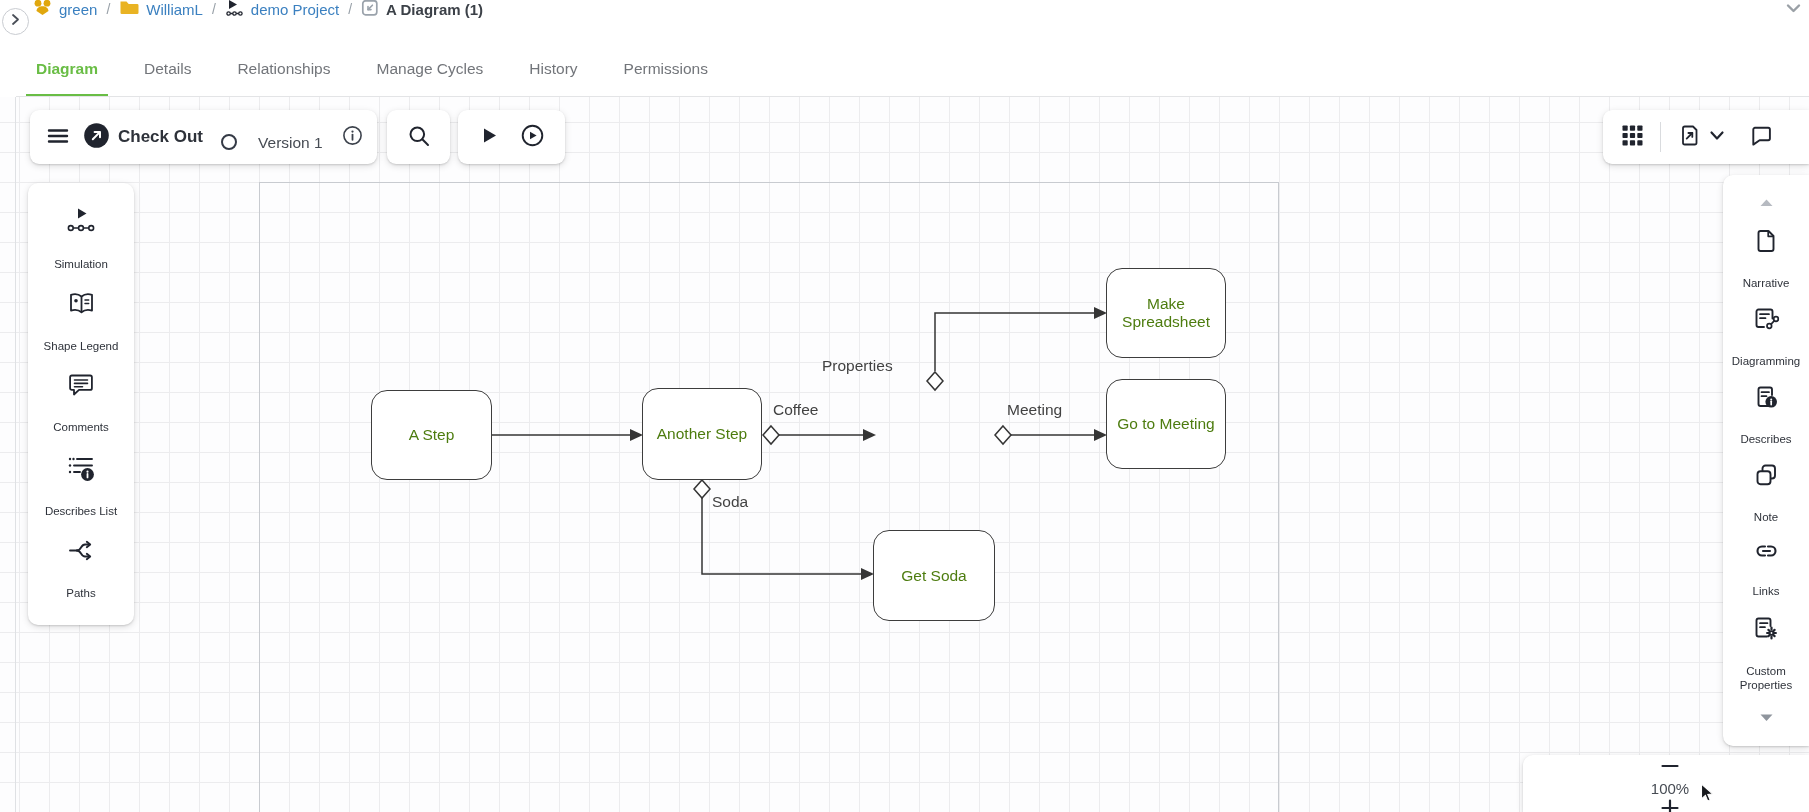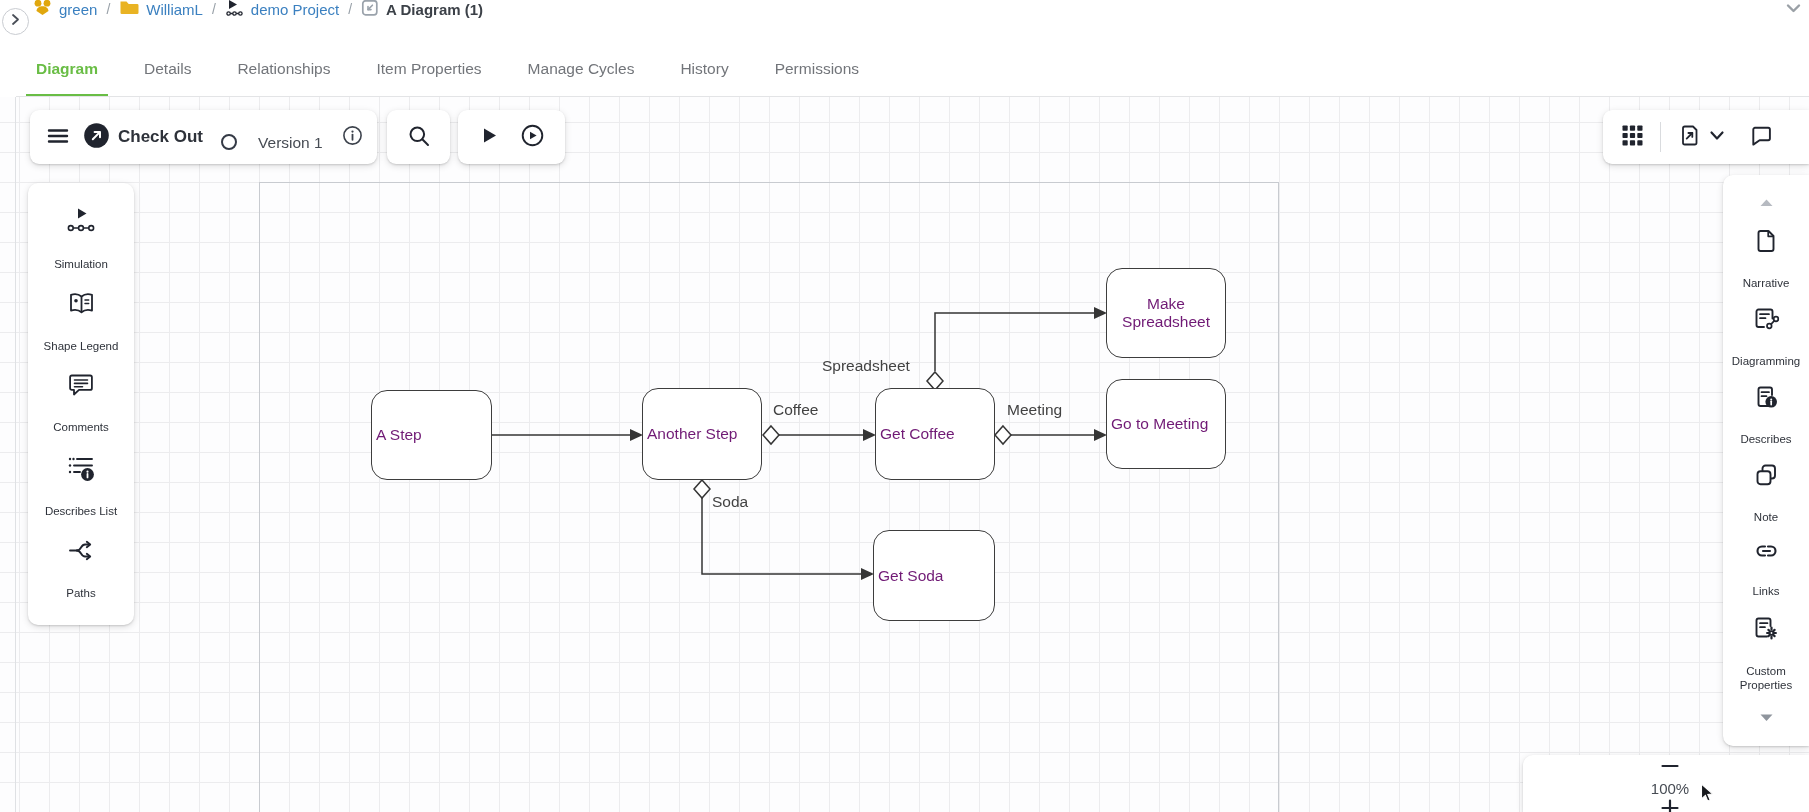--- a/index.html
+++ b/index.html
@@ -22,21 +22,21 @@
   
   .vdivider{position:absolute;left:15px;top:0;width:1px;height:812px;background:#dfe1e4;z-index:1;}
   .collapse-btn{position:absolute;left:2px;top:8px;width:27px;height:27px;border-radius:50%;background:#fff;border:1px solid #c9ccd1;display:flex;align-items:center;justify-content:center;z-index:4;cursor:pointer;box-sizing:border-box;}
 
   
   .canvas{position:absolute;left:0;top:97px;width:1809px;height:715px;overflow:hidden;background-color:#fdfdfe;
     background-image:linear-gradient(to right,#ececee 1px,transparent 1px),linear-gradient(to bottom,#ececee 1px,transparent 1px);
     background-size:30px 30px;background-position:19px 25px;}
   .page-boundary{position:absolute;left:259px;top:85px;width:1020px;height:720px;border:1px solid #c8cbd0;border-bottom:none;box-sizing:border-box;}
   .edges{position:absolute;left:0;top:0;width:1809px;height:715px;pointer-events:none;}
-  .node{position:absolute;background:#fff;border:1.5px solid #3d3d3d;border-radius:16px;display:flex;align-items:center;text-align:center;font-size:15.5px;color:#701a75;padding:4px;box-sizing:border-box;cursor:pointer;}
+  .node{position:absolute;background:#fff;border:1.5px solid #3d3d3d;border-radius:16px;display:flex;align-items:center;justify-content:center;text-align:center;font-size:15.5px;color:#4d7c0f;padding:4px;box-sizing:border-box;cursor:pointer;}
   .edge-label{position:absolute;font-size:15.5px;color:#424242;white-space:nowrap;}
 
   
   .card{position:absolute;background:#fff;border-radius:9px;box-shadow:0 1px 2px rgba(0,0,0,.14),0 2px 7px rgba(0,0,0,.13);z-index:3;box-sizing:border-box;}
   .toolbar-main{left:30px;top:110px;width:347px;height:54px;display:flex;align-items:center;gap:11px;padding:0 14px;}
   .toolbar-search{left:387px;top:110px;width:63px;height:54px;display:flex;align-items:center;justify-content:center;}
   .toolbar-sim{left:458px;top:110px;width:107px;height:54px;display:flex;align-items:center;justify-content:space-evenly;}
   .toolbar-right{left:1603px;top:110px;width:206px;height:54px;border-radius:9px 0 0 9px;display:flex;align-items:center;gap:16px;padding:0 18px;}
   .tb-text{font-size:17px;color:#2e323a;font-weight:700;white-space:nowrap;}
   .tb-text2{font-size:15.5px;color:#474c54;white-space:nowrap;}
@@ -89,35 +89,32 @@
       <path d="M702 383 L710 392 L702 401 L694 392 Z"></path>
     </g>
   </svg>
 
   <div class="node" style="left:371px;top:293px;width:121px;height:90px;">
         <span>A Step</span>
       </div>
   <div class="node" style="left:642px;top:291px;width:120px;height:92px;">
         <span>Another Step</span>
       </div>
-  <div class="node" style="left:875px;top:291px;width:120px;height:92px;">
-        <span>Get Coffee</span>
-      </div>
   <div class="node" style="left:1106px;top:171px;width:120px;height:90px;">
         <span>Make Spreadsheet</span>
       </div>
   <div class="node" style="left:1106px;top:282px;width:120px;height:90px;">
         <span>Go to Meeting</span>
       </div>
   <div class="node" style="left:873px;top:433px;width:122px;height:91px;">
         <span>Get Soda</span>
       </div>
 
   <div class="edge-label" style="left:773px;top:304px;">Coffee</div>
-  <div class="edge-label" style="left:822px;top:260px;">Spreadsheet</div>
+  <div class="edge-label" style="left:822px;top:260px;">Properties</div>
   <div class="edge-label" style="left:1007px;top:304px;">Meeting</div>
   <div class="edge-label" style="left:712px;top:396px;">Soda</div>
 </div>
 
 <div class="header">
   <div class="breadcrumb">
     <span class="crumb">
       <span><svg width="19" height="17" viewBox="0 0 19 17">
               <g fill="#e0a70e">
                 <circle cx="5" cy="4.2" r="3.4"></circle>
@@ -161,21 +158,20 @@
   </div>
 
   <div class="top-chevron"><svg width="17" height="13" viewBox="0 0 17 13">
           <path d="M3 3.5 L8.5 9 L14 3.5" fill="none" stroke="#9aa0a6" stroke-width="2.4" stroke-linecap="round" stroke-linejoin="round"></path>
         </svg></div>
 
   <div class="tabs">
     <div class="tab active">Diagram</div>
     <div class="tab">Details</div>
     <div class="tab">Relationships</div>
-    <div class="tab">Item Properties</div>
     <div class="tab">Manage Cycles</div>
     <div class="tab">History</div>
     <div class="tab">Permissions</div>
   </div>
   <div class="tabbar-border"></div>
 </div>
 
 <div class="vdivider"></div>
 <div class="collapse-btn">
   <span><svg width="15" height="15" viewBox="0 0 15 15">

